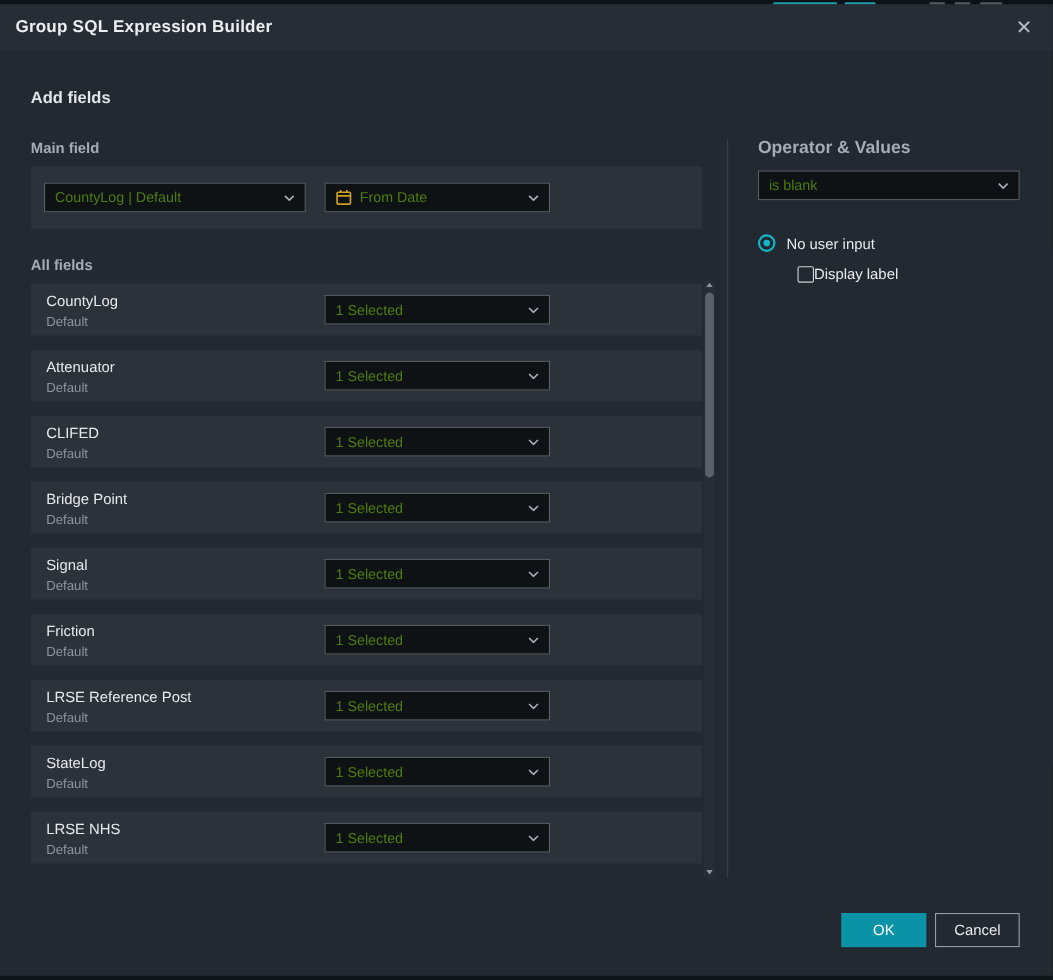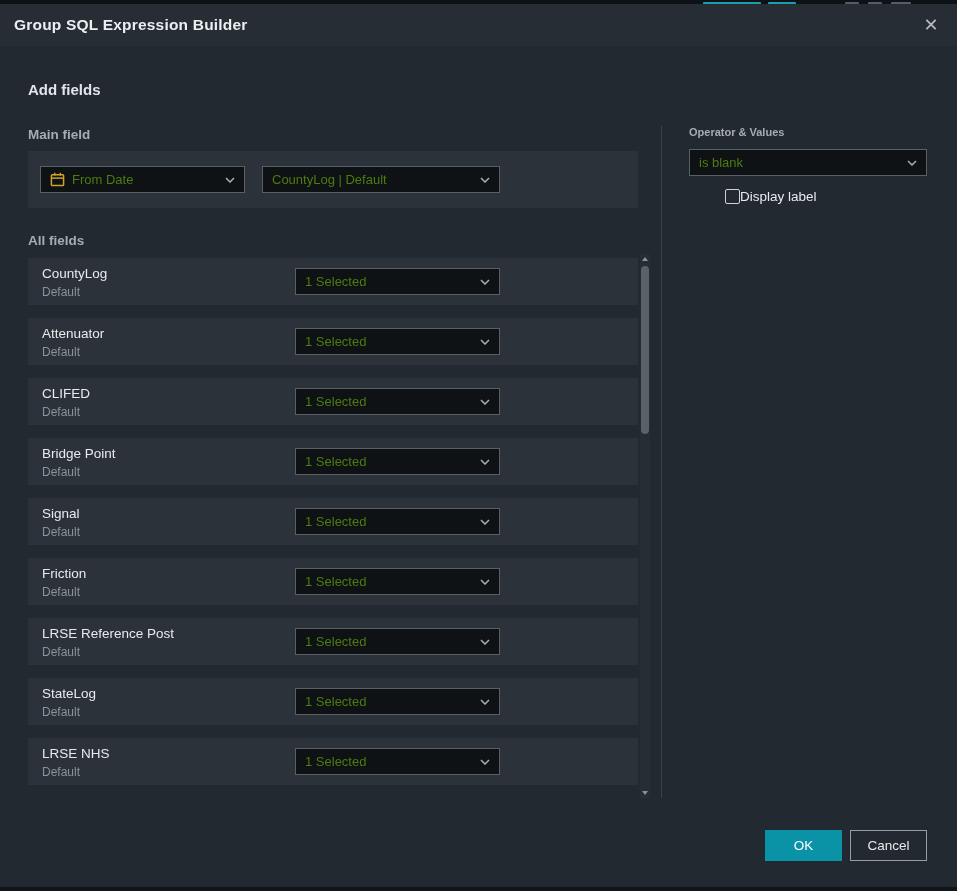--- a/index.html
+++ b/index.html
@@ -52,21 +52,21 @@
 
   .scrollbar{position:absolute;left:640px;top:250px;width:10px;height:544px;background:#272d34;}
   .sb-arrow{position:absolute;left:2px;width:0;height:0;border-left:3px solid transparent;border-right:3px solid transparent;}
   .sb-up{top:3px;border-bottom:4px solid #8d939a;}
   .sb-down{bottom:3px;border-top:4px solid #8d939a;}
   .sb-thumb{position:absolute;left:1px;width:8px;top:12px;height:168px;background:#5a6169;border-radius:4px;cursor:pointer;}
 
   .divider{position:absolute;left:661px;top:122px;width:1px;height:672px;background:#3b424a;}
 
   .right{position:absolute;left:689px;top:122px;width:238px;}
-  .h-op{font-size:11px;font-weight:700;color:#a6acb3;}
+  .h-op{font-size:16px;font-weight:700;color:#a6acb3;}
   .sel-op{margin-top:11px;width:238px;}
   .radio-row{margin-top:31px;display:flex;align-items:center;gap:10px;}
   .radio{width:16px;height:16px;border-radius:50%;border:2px solid #12b5c9;
     box-sizing:border-box;position:relative;background:#232930;flex:0 0 auto;cursor:pointer;}
   .radio::after{content:"";position:absolute;left:3px;top:3px;width:6px;height:6px;border-radius:50%;background:#12b5c9;}
   .opt-label{font-size:13.5px;color:#e8eaec;}
   .check-row{margin-top:13px;margin-left:36px;display:flex;align-items:center;}
   .checkbox{width:15px;height:15px;border:1.5px solid #cfd3d8;border-radius:2px;
     box-sizing:border-box;background:transparent;flex:0 0 auto;cursor:pointer;}
 
@@ -92,44 +92,44 @@
   <div class="header">
     <div class="title">Group SQL Expression Builder</div>
     <div class="close">✕</div>
   </div>
 
   <div class="h-add-fields">Add fields</div>
 
   <div class="lbl lbl-main">Main field</div>
 
   <div class="main-panel">
+    <div class="select sel-layer">
+      <span class="grow">CountyLog | Default</span>
+      <span class="chev">
+        <svg width="10" height="6" viewBox="0 0 10 6">
+            <path d="M1 1l4 4 4-4" stroke="#a9afb5" fill="none" stroke-width="1.5"></path>
+          </svg>
+      </span>
+    </div>
     <div class="select sel-field">
       <span class="cal">
         <svg width="15" height="15" viewBox="0 0 16 16">
           <rect x="1.5" y="3" width="13" height="11.5" rx="1" fill="none" stroke="#cfa226" stroke-width="1.6"></rect>
           <line x1="1.5" y1="6.5" x2="14.5" y2="6.5" stroke="#cfa226" stroke-width="1.6"></line>
           <line x1="5" y1="0.8" x2="5" y2="3.8" stroke="#cfa226" stroke-width="1.6"></line>
           <line x1="11" y1="0.8" x2="11" y2="3.8" stroke="#cfa226" stroke-width="1.6"></line>
         </svg>
       </span>
       <span class="grow">From Date</span>
       <span class="chev">
         <svg width="10" height="6" viewBox="0 0 10 6">
             <path d="M1 1l4 4 4-4" stroke="#a9afb5" fill="none" stroke-width="1.5"></path>
           </svg>
       </span>
     </div>
-    <div class="select sel-layer">
-      <span class="grow">CountyLog | Default</span>
-      <span class="chev">
-        <svg width="10" height="6" viewBox="0 0 10 6">
-            <path d="M1 1l4 4 4-4" stroke="#a9afb5" fill="none" stroke-width="1.5"></path>
-          </svg>
-      </span>
-    </div>
   </div>
 
   <div class="lbl lbl-all">All fields</div>
 
   <div class="list">
 
       <div class="row">
         <div class="row-name">CountyLog</div>
         <div class="row-sub">Default</div>
         <div class="select">
@@ -258,20 +258,24 @@
   <div class="right">
     <div class="h-op">Operator &amp; Values</div>
     <div class="select sel-op">
       <span class="grow">is blank</span>
       <span class="chev">
         <svg width="10" height="6" viewBox="0 0 10 6">
             <path d="M1 1l4 4 4-4" stroke="#a9afb5" fill="none" stroke-width="1.5"></path>
           </svg>
       </span>
     </div>
+    <div class="radio-row">
+      <div class="radio"></div>
+      <div class="opt-label">No user input</div>
+    </div>
     <div class="check-row">
       <div class="checkbox"></div>
       <div class="opt-label">Display label</div>
     </div>
   </div>
 
   <div class="footer">
     <div class="btn btn-ok">OK</div>
     <div class="btn btn-cancel">Cancel</div>
   </div>

